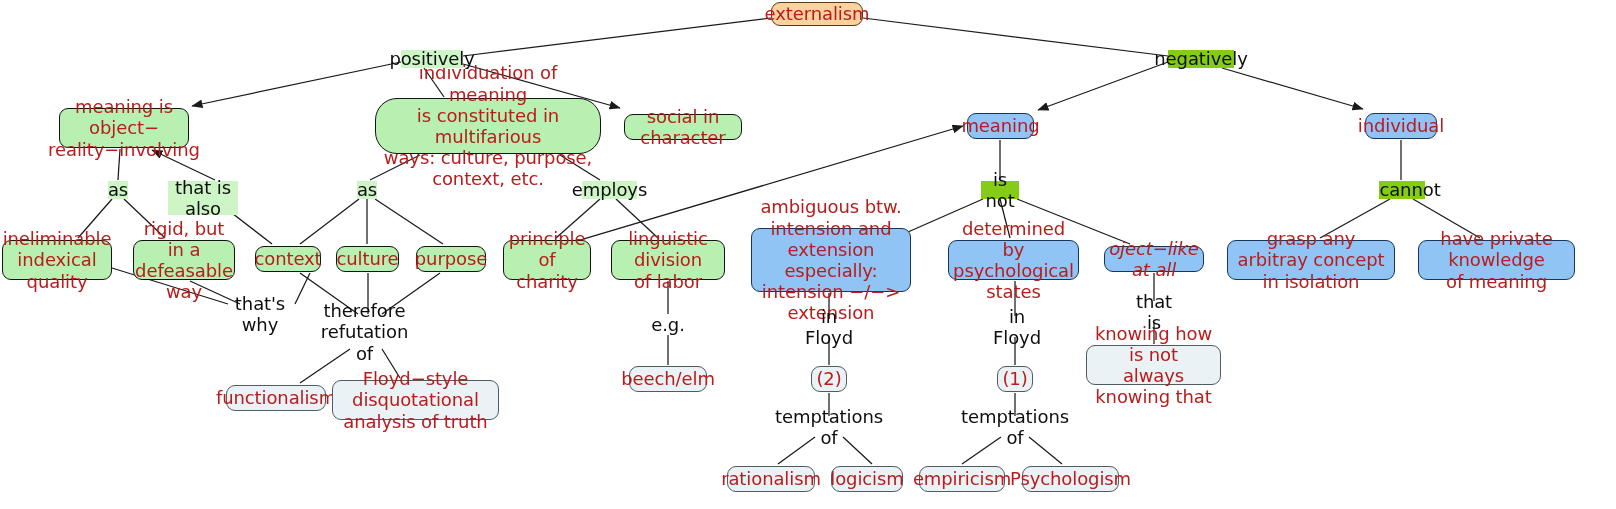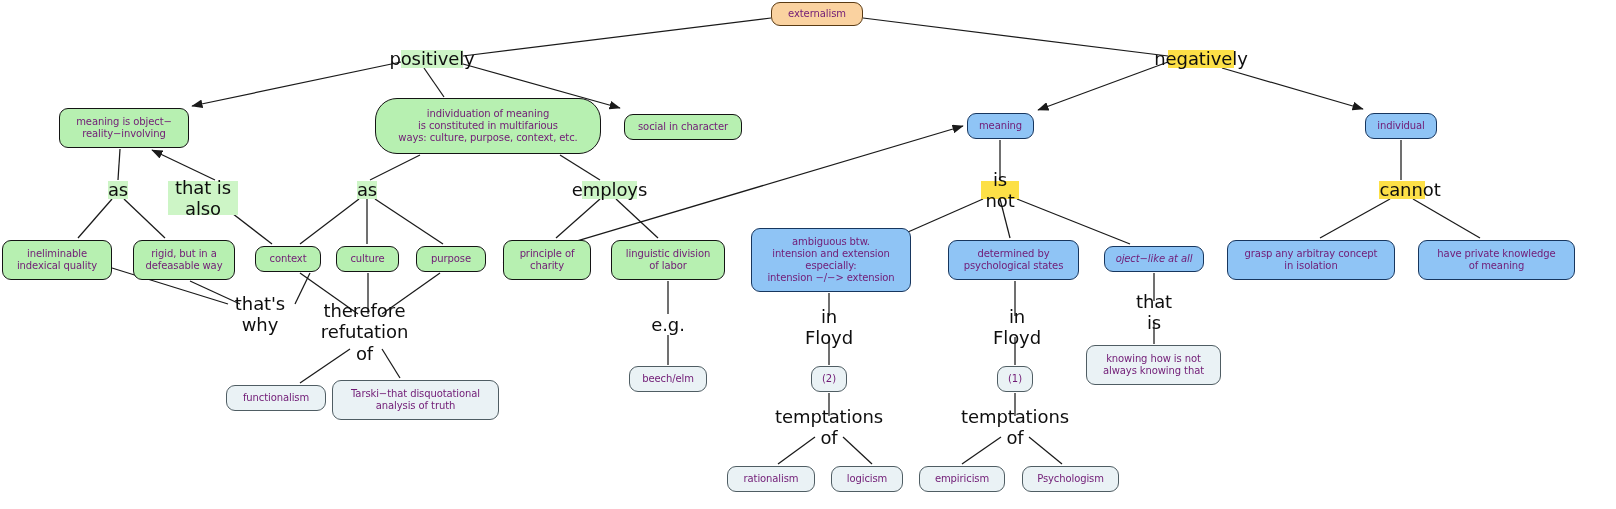--- a/index.html
+++ b/index.html
@@ -25,22 +25,22 @@
   }
   .node {
     position: absolute;
     box-sizing: border-box;
     display: flex;
     align-items: center;
     justify-content: center;
     text-align: center;
     border: 1.3px solid #1a1a1a;
     border-radius: 9px;
-    color: #701a75;
-    font-size: 10px;
+    color: #b91c1c;
+    font-size: 18px;
     line-height: 1.18;
     padding: 2px 7px;
     white-space: pre-line;
     letter-spacing: -0.1px;
   }
   .node.green  { background: #b7f0b1; border-color: #141414; }
   .node.blue   { background: #8fc4f5; border-color: #17365e; }
   .node.orange { background: #fad2a0; border-color: #5a3b14; }
   .node.pale   { background: #eaf2f5; border-color: #4f5d63; }
 
@@ -51,21 +51,21 @@
     align-items: center;
     justify-content: center;
     text-align: center;
     font-size: 18px;
     line-height: 1.18;
     color: #0e0e0e;
     white-space: pre-line;
     letter-spacing: -0.1px;
   }
   .link-label.hl-green { background: #cdf5c6; }
-  .link-label.hl-blue  { background: #fde047; }
+  .link-label.hl-blue  { background: #84cc16; }
   .link-label.hl-none  { background: transparent; }
 </style>
 </head>
 <body>
 
 <div id="map-root">
   <svg id="edge-layer" viewBox="0 0 1616 509">
     <defs>
       <marker id="arrowhead" markerWidth="9" markerHeight="7" refX="8.4" refY="3.5" orient="auto" markerUnits="strokeWidth">
         <polygon points="0 0, 9 3.5, 0 7" fill="#1a1a1a"></polygon>
@@ -136,21 +136,21 @@
       <div class="node green" style="left: 133px; top: 240px; width: 102px; height: 40px;">rigid, but in a
 defeasable way</div>
       <div class="node green" style="left: 255px; top: 246px; width: 66px; height: 26px;">context</div>
       <div class="node green" style="left: 336px; top: 246px; width: 63px; height: 26px;">culture</div>
       <div class="node green" style="left: 416px; top: 246px; width: 70px; height: 26px;">purpose</div>
       <div class="node green" style="left: 503px; top: 240px; width: 88px; height: 40px;">principle of
 charity</div>
       <div class="node green" style="left: 611px; top: 240px; width: 114px; height: 40px;">linguistic division
 of labor</div>
       <div class="node pale" style="left: 226px; top: 385px; width: 100px; height: 26px;">functionalism</div>
-      <div class="node pale" style="left: 332px; top: 380px; width: 167px; height: 40px;">Tarski−that disquotational
+      <div class="node pale" style="left: 332px; top: 380px; width: 167px; height: 40px;">Floyd−style disquotational
 analysis of truth</div>
       <div class="node pale" style="left: 629px; top: 366px; width: 78px; height: 26px;">beech/elm</div>
       <div class="node blue" style="left: 967px; top: 113px; width: 67px; height: 26px;">meaning</div>
       <div class="node blue" style="left: 1365px; top: 113px; width: 72px; height: 26px;">individual</div>
       <div class="node blue" style="left: 751px; top: 228px; width: 160px; height: 64px;">ambiguous btw.
 intension and extension
 especially:
 intension −/−&gt; extension</div>
       <div class="node blue" style="left: 948px; top: 240px; width: 131px; height: 40px;">determined by
 psychological states</div>

